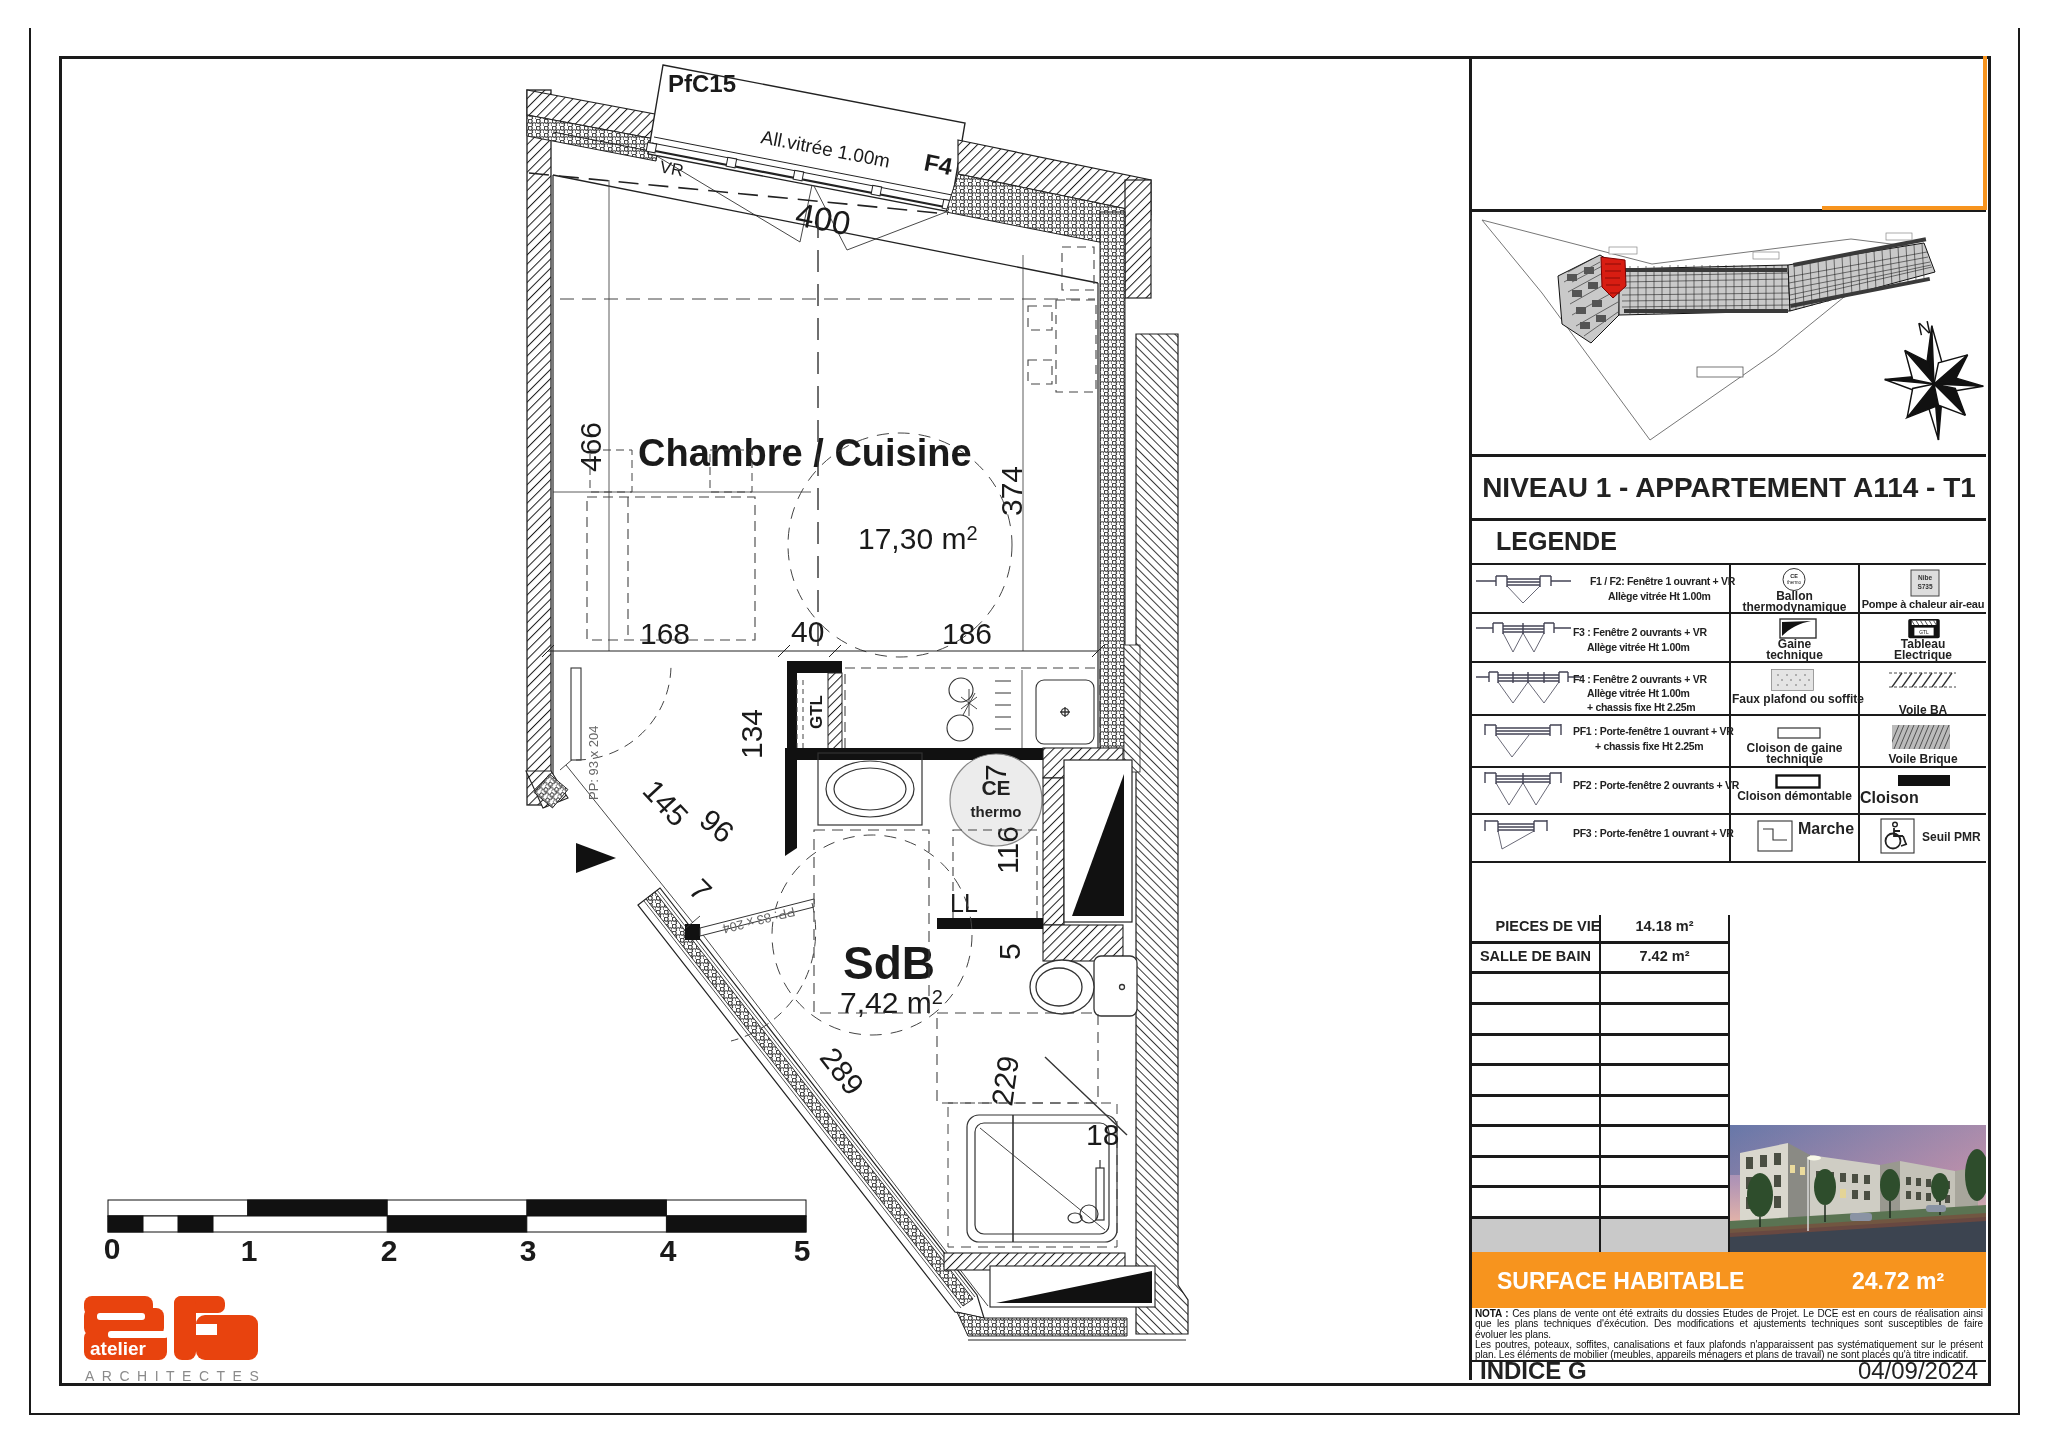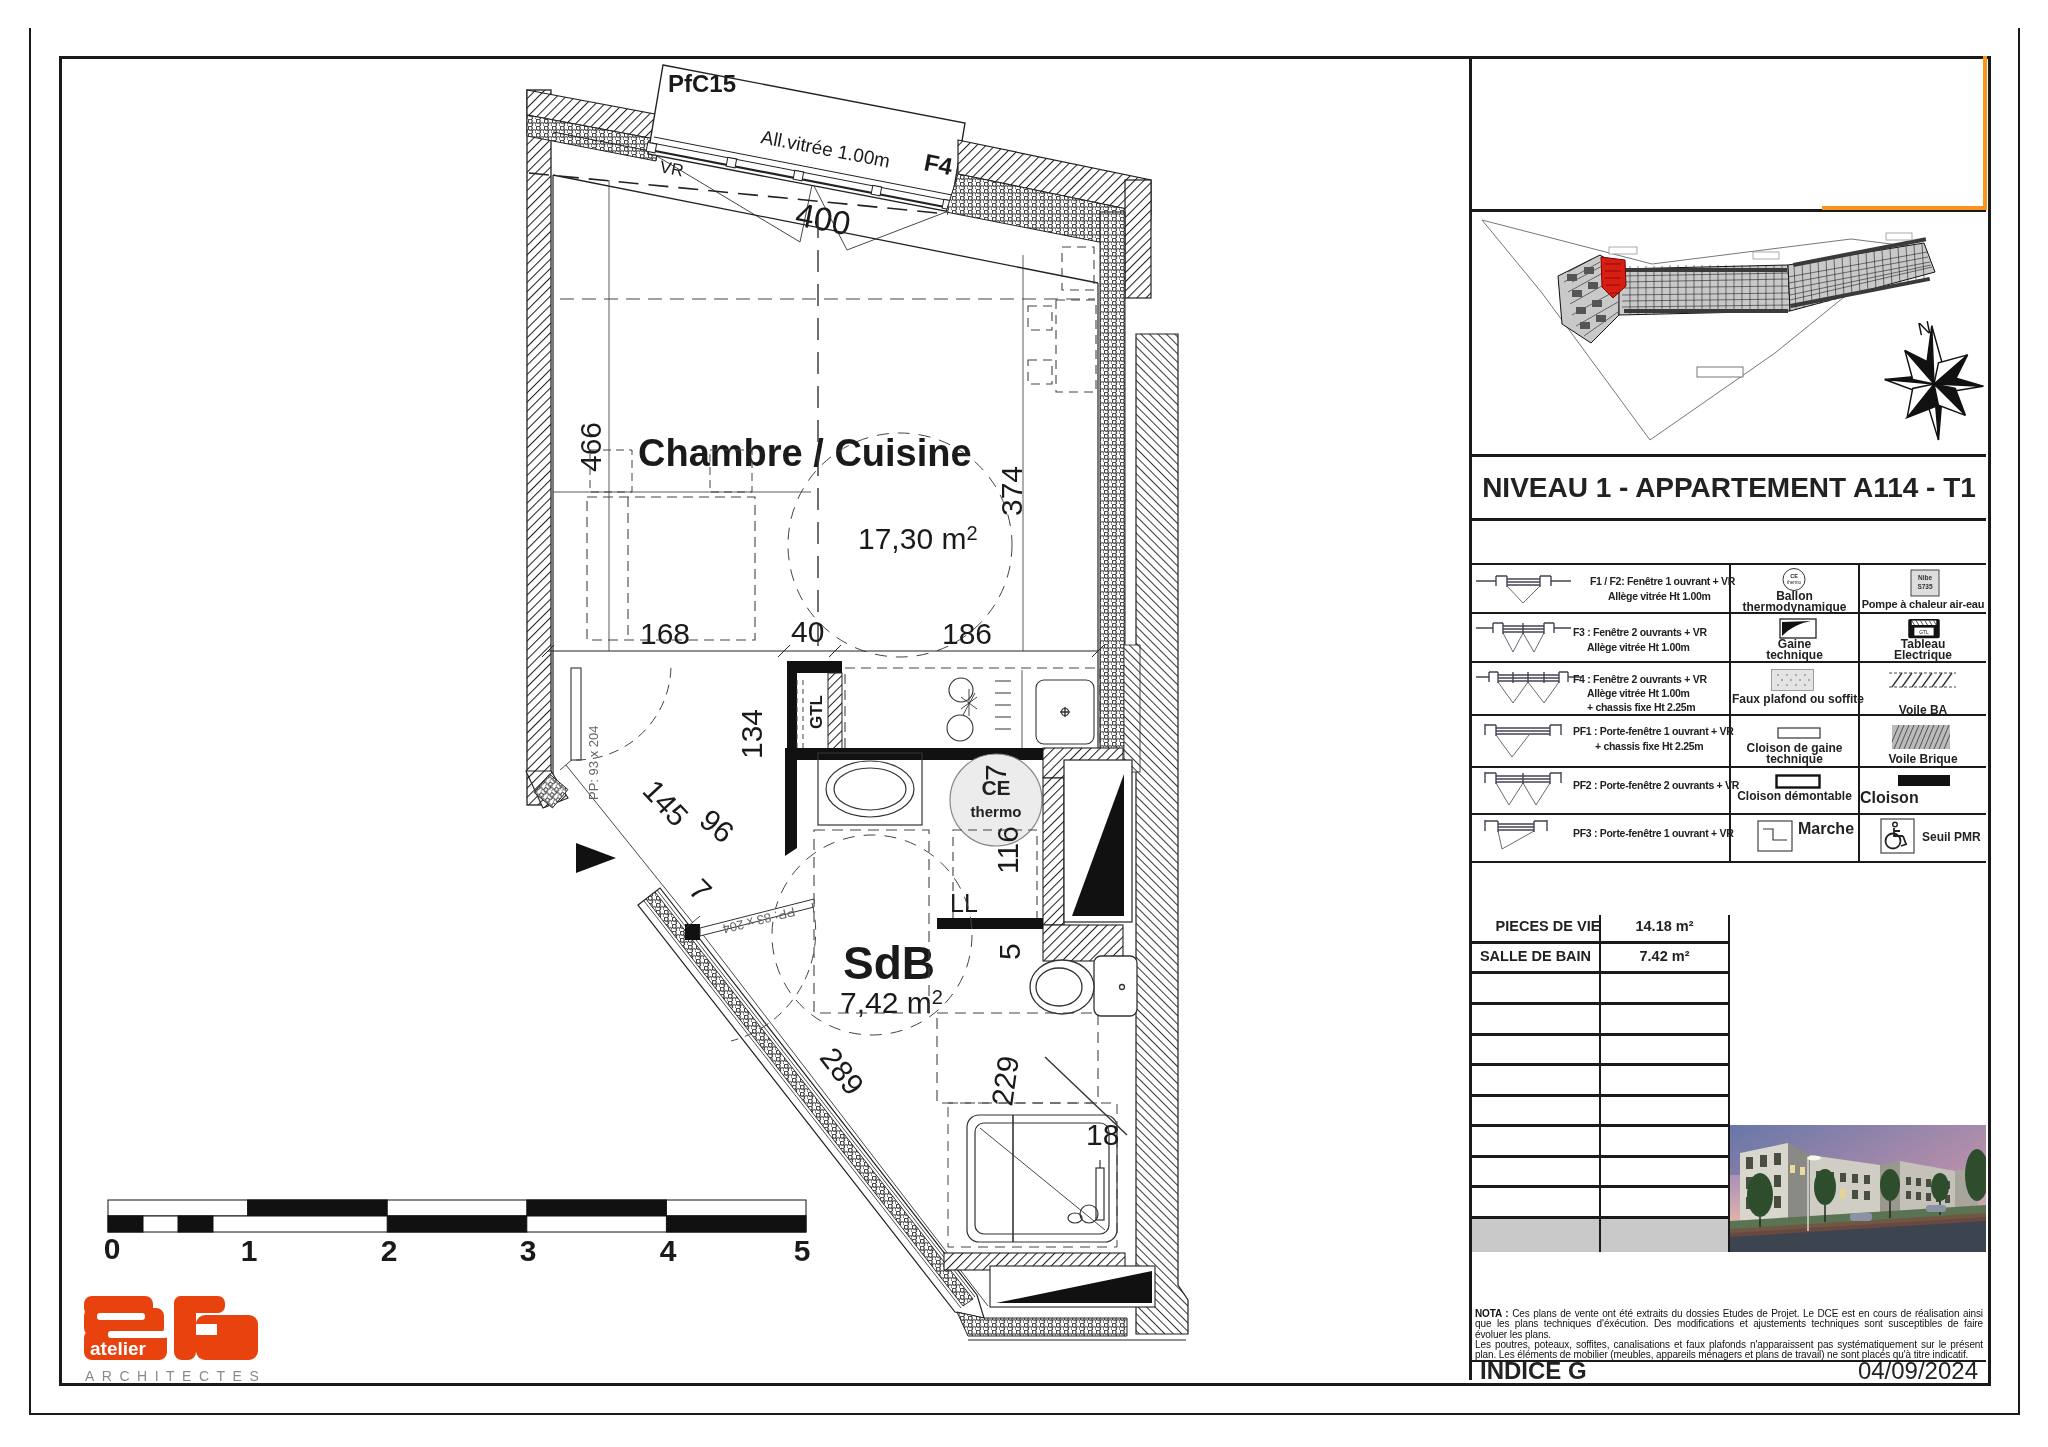--- a/index.html
+++ b/index.html
@@ -416,20 +416,23 @@
             <path d="M0,0 L4,19 L28,28 Z" fill="#fff"></path>
         </g>
       </g>
     </svg>
   </div>
 
   <div class="abs" style="left:0;top:398px;width:514px;height:61px;border-top:3px solid #1a1a1a;border-bottom:3px solid #1a1a1a;">
     <div class="abs b" style="left:0;top:15px;width:514px;text-align:center;font-size:28px;color:#222;white-space:nowrap;">NIVEAU 1 - APPARTEMENT A114 - T1</div>
   </div>
 
+  <div class="abs" style="left:0;top:459px;width:514px;height:48px;">
+    <div class="abs b" style="left:24px;top:12px;font-size:25px;color:#222;">LEGENDE</div>
+  </div>
 
 <div class="abs" style="left:0;top:507px;width:514px;height:298px;border-top:2px solid #1a1a1a;font-weight:bold;color:#222;">
   <div class="abs" style="left:257px;top:0;width:2px;height:298px;background:#1a1a1a;"></div>
   <div class="abs" style="left:386px;top:0;width:2px;height:298px;background:#1a1a1a;"></div>
   <div class="abs" style="left:0;top:47px;width:514px;height:2px;background:#1a1a1a;"></div>
   <div class="abs" style="left:0;top:96px;width:514px;height:2px;background:#1a1a1a;"></div>
   <div class="abs" style="left:0;top:149px;width:514px;height:2px;background:#1a1a1a;"></div>
   <div class="abs" style="left:0;top:201px;width:514px;height:2px;background:#1a1a1a;"></div>
   <div class="abs" style="left:0;top:248px;width:514px;height:2px;background:#1a1a1a;"></div>
   <div class="abs" style="left:0;top:296px;width:514px;height:2px;background:#1a1a1a;"></div>
@@ -721,20 +724,24 @@
 
     <line x1="78" y1="34" x2="78" y2="106" stroke="#d8d8d8" stroke-width="1.5"></line>
     <ellipse cx="84" cy="33" rx="7" ry="2.5" fill="#f8f8e8"></ellipse>
     <g fill="#8a93a4">
           <rect x="120" y="88" width="22" height="8" rx="3"></rect>
           <rect x="196" y="80" width="20" height="7" rx="3"></rect>
         </g>
   </svg>
 </div>
 
+  <div class="abs" style="left:0;top:1196px;width:514px;height:56px;background:#f7941e;">
+    <span class="abs b" style="left:25px;top:16px;font-size:23px;color:#fff;">SURFACE HABITABLE</span>
+    <span class="abs b" style="left:380px;top:16px;font-size:23px;color:#fff;">24.72 m²</span>
+  </div>
 
   <div class="abs" style="left:0;top:1252px;width:514px;height:52px;border-bottom:2px solid #1a1a1a;">
     <div class="abs" style="left:3px;top:1px;width:508px;font-size:10px;line-height:10.3px;color:#111;letter-spacing:-0.1px;">
       <div style="text-align:justify;text-align-last:justify;"><span class="b">NOTA :</span> Ces plans de vente ont été extraits du dossies Etudes de Projet. Le DCE est en cours de réalisation ainsi</div>
       <div style="text-align:justify;text-align-last:justify;">que les plans techniques d'éxécution. Des modifications et ajustements techniques sont susceptibles de faire</div>
       <div>évoluer les plans.</div>
       <div style="text-align:justify;text-align-last:justify;">Les poutres, poteaux, soffites, canalisations et faux plafonds n'apparaissent pas systématiquement sur le présent</div>
       <div>plan. Les éléments de mobilier (meubles, appareils ménagers et plans de travail) ne sont placés qu'à titre indicatif.</div>
     </div>
   </div>

